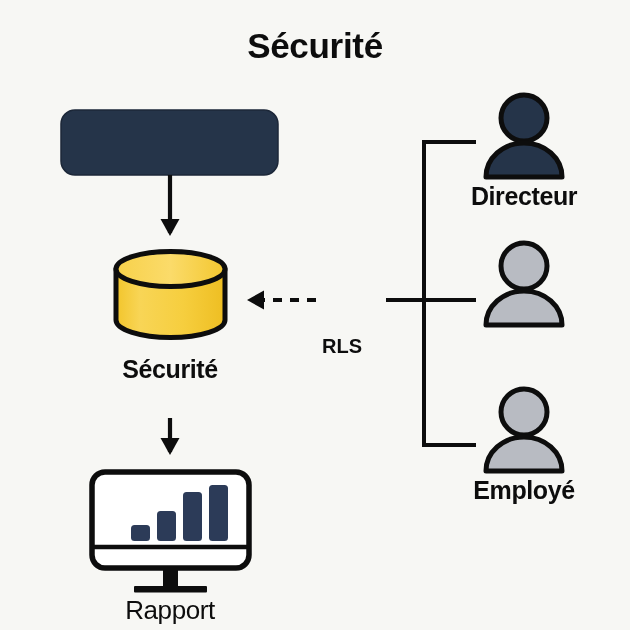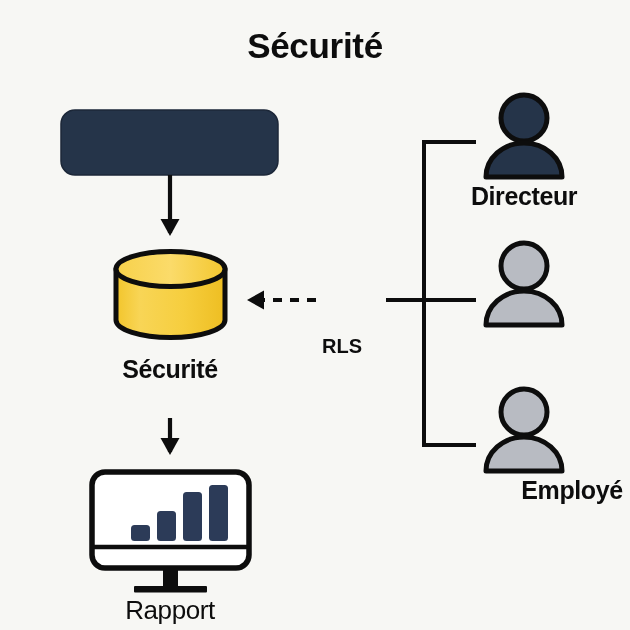--- a/index.html
+++ b/index.html
@@ -80,21 +80,21 @@
     font-weight: 400;
     letter-spacing: -0.4px;
   }
   .role-label {
     font-size: 25px;
     font-weight: 700;
     letter-spacing: -0.4px;
   }
   #role-0 { left: 524px; top: 184px; }
   #role-1 { left: 524px; top: 332px; }
-  #role-2 { left: 524px; top: 478px; margin-left: 48px; }
+  #role-2 { left: 524px; top: 478px; }
 </style>
 </head>
 <body>
 
 <div id="stage">
 
   <svg class="layer" viewBox="0 0 630 630">
     <defs>
       <marker id="arrowFilled" markerWidth="10" markerHeight="10" refX="5.6" refY="4" orient="auto" markerUnits="userSpaceOnUse">
         <path d="M0,0 L10,4 L0,8 Z" fill="#0d0d0d"></path>

